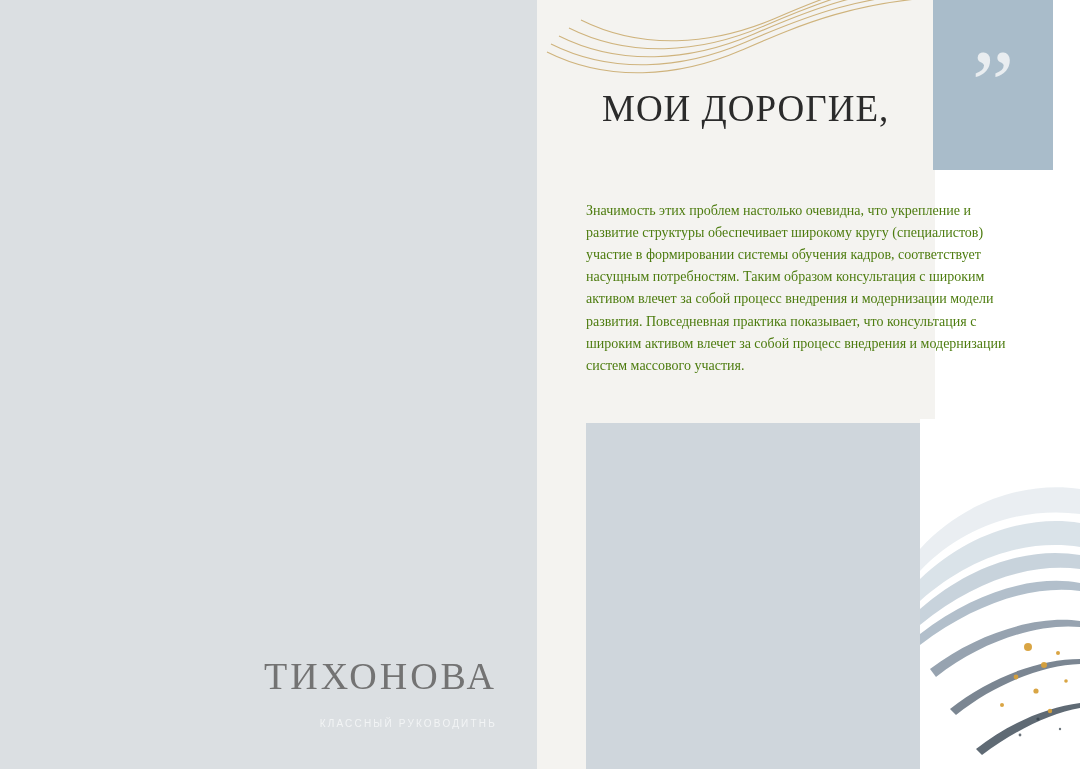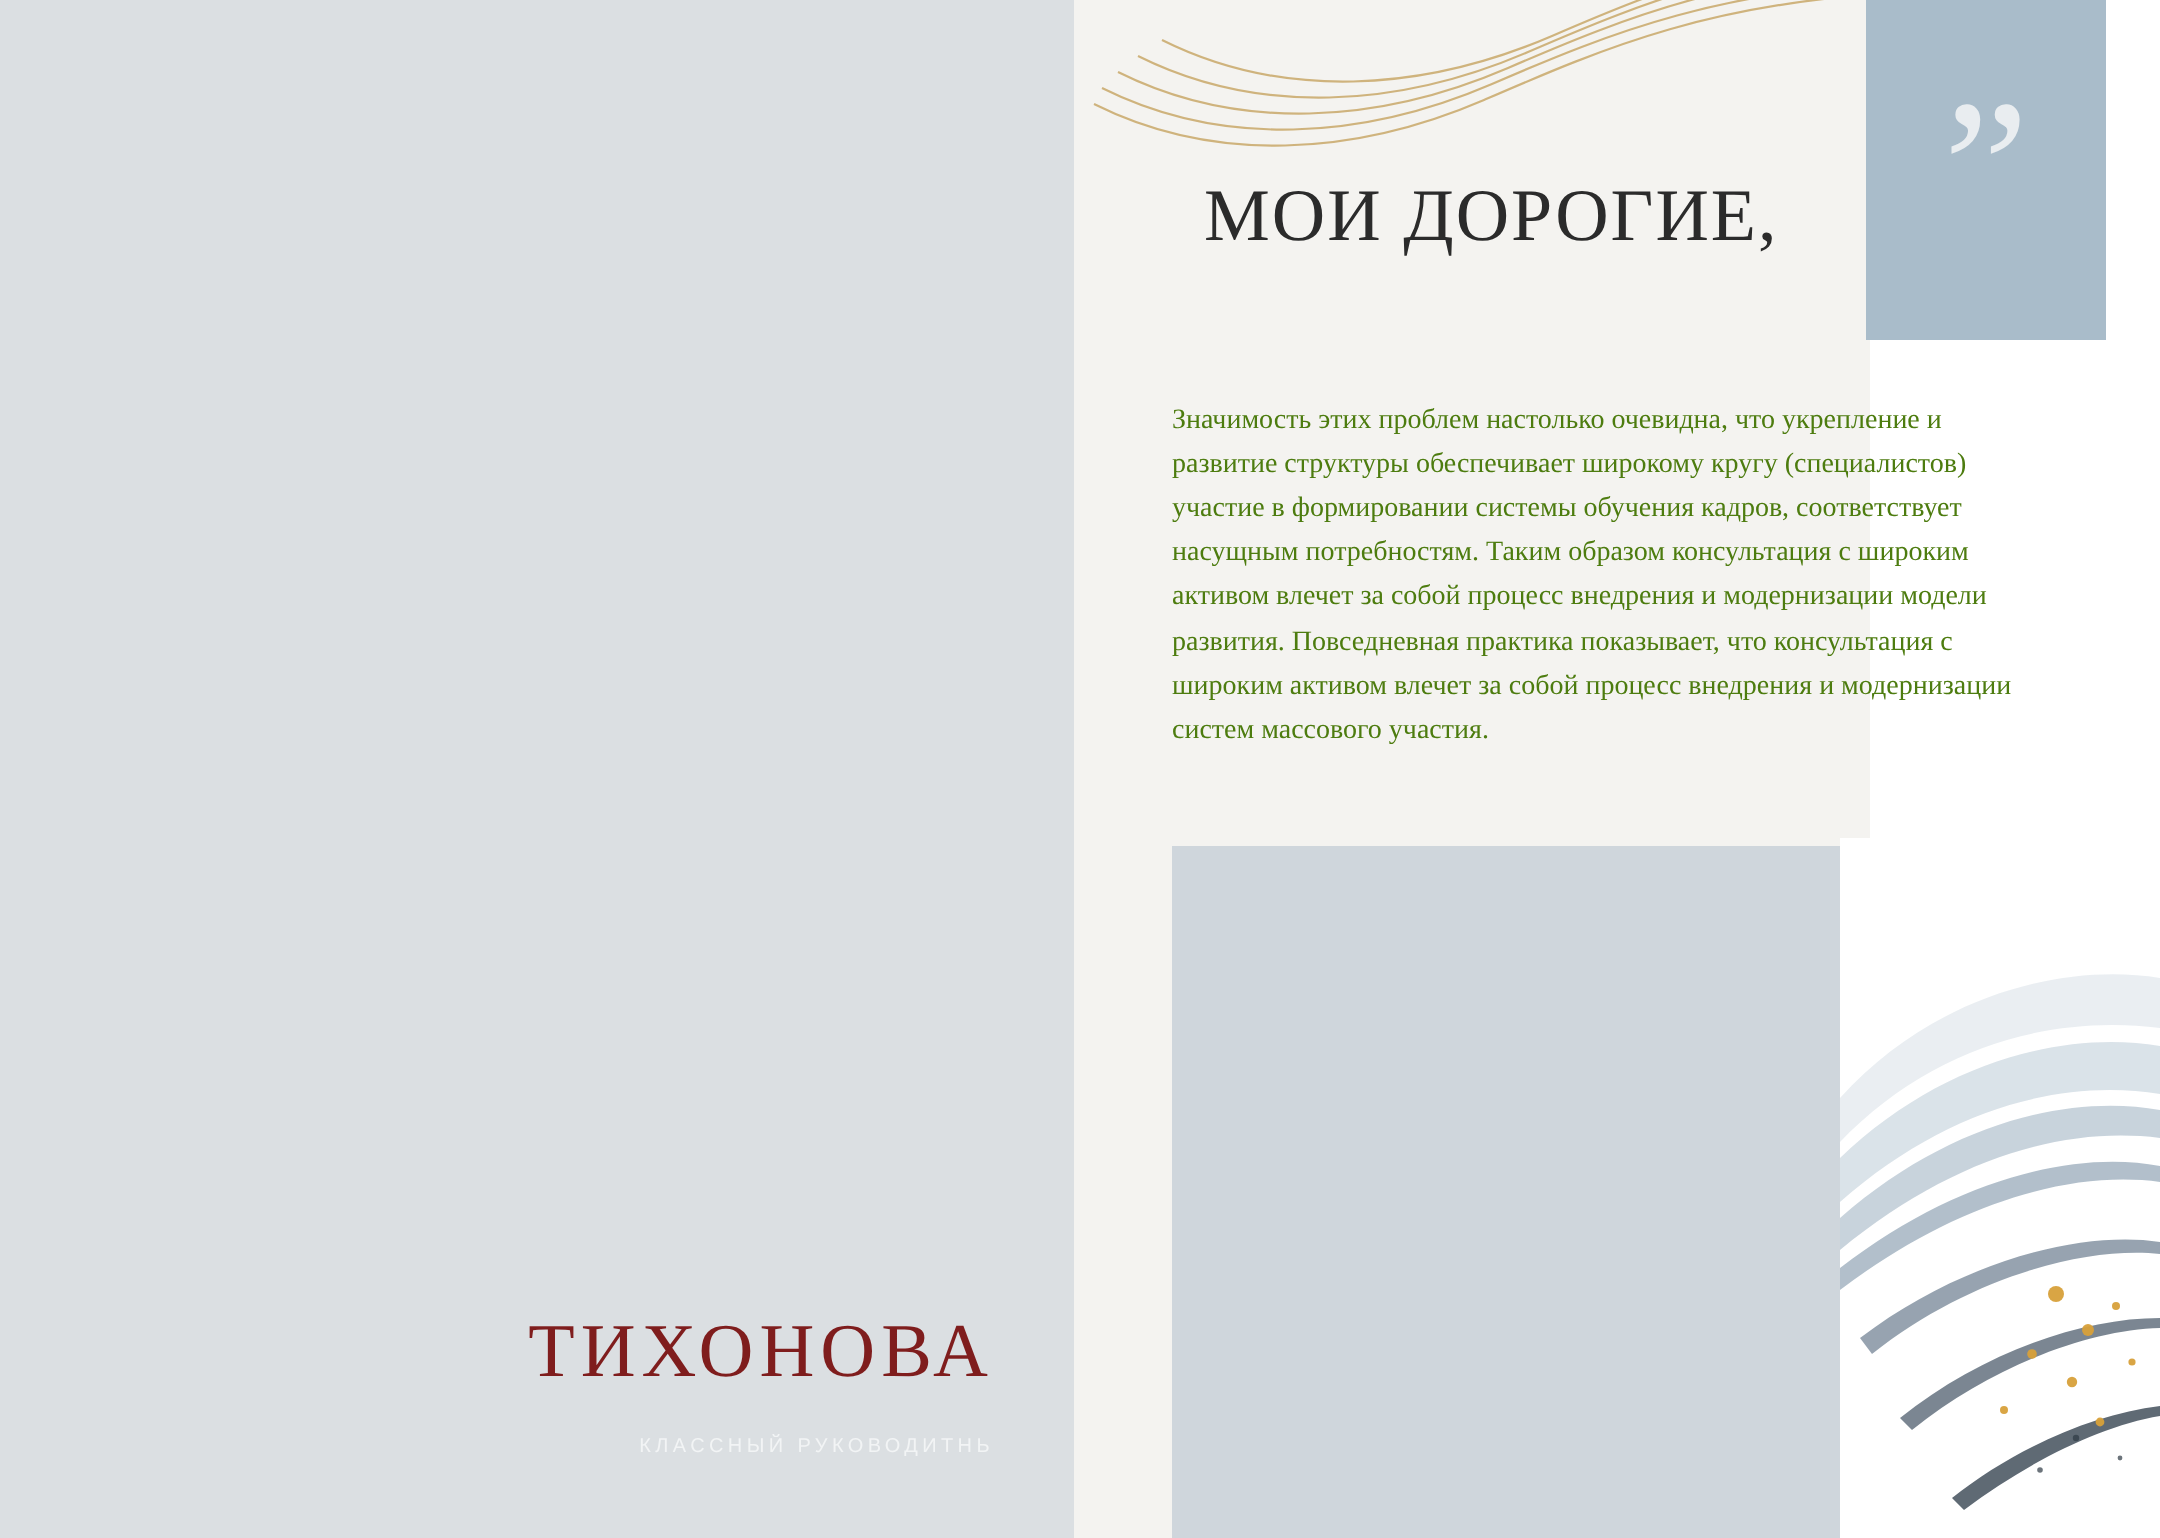--- a/index.html
+++ b/index.html
@@ -33,21 +33,21 @@
     position: absolute;
     left: 0;
     right: 40px;
     bottom: 40px;
     text-align: right;
   }
   .name-line {
     font-family: "Liberation Serif", serif;
     font-size: 38px;
     letter-spacing: 3px;
-    color: #7f1d1d;
+    color: #737373;
     line-height: 1.35;
     text-transform: uppercase;
     white-space: nowrap;
   }
   .role-line {
     margin-top: 16px;
     font-family: "Liberation Sans", sans-serif;
     font-size: 10px;
     letter-spacing: 2.2px;
     color: #f2f4f5;

